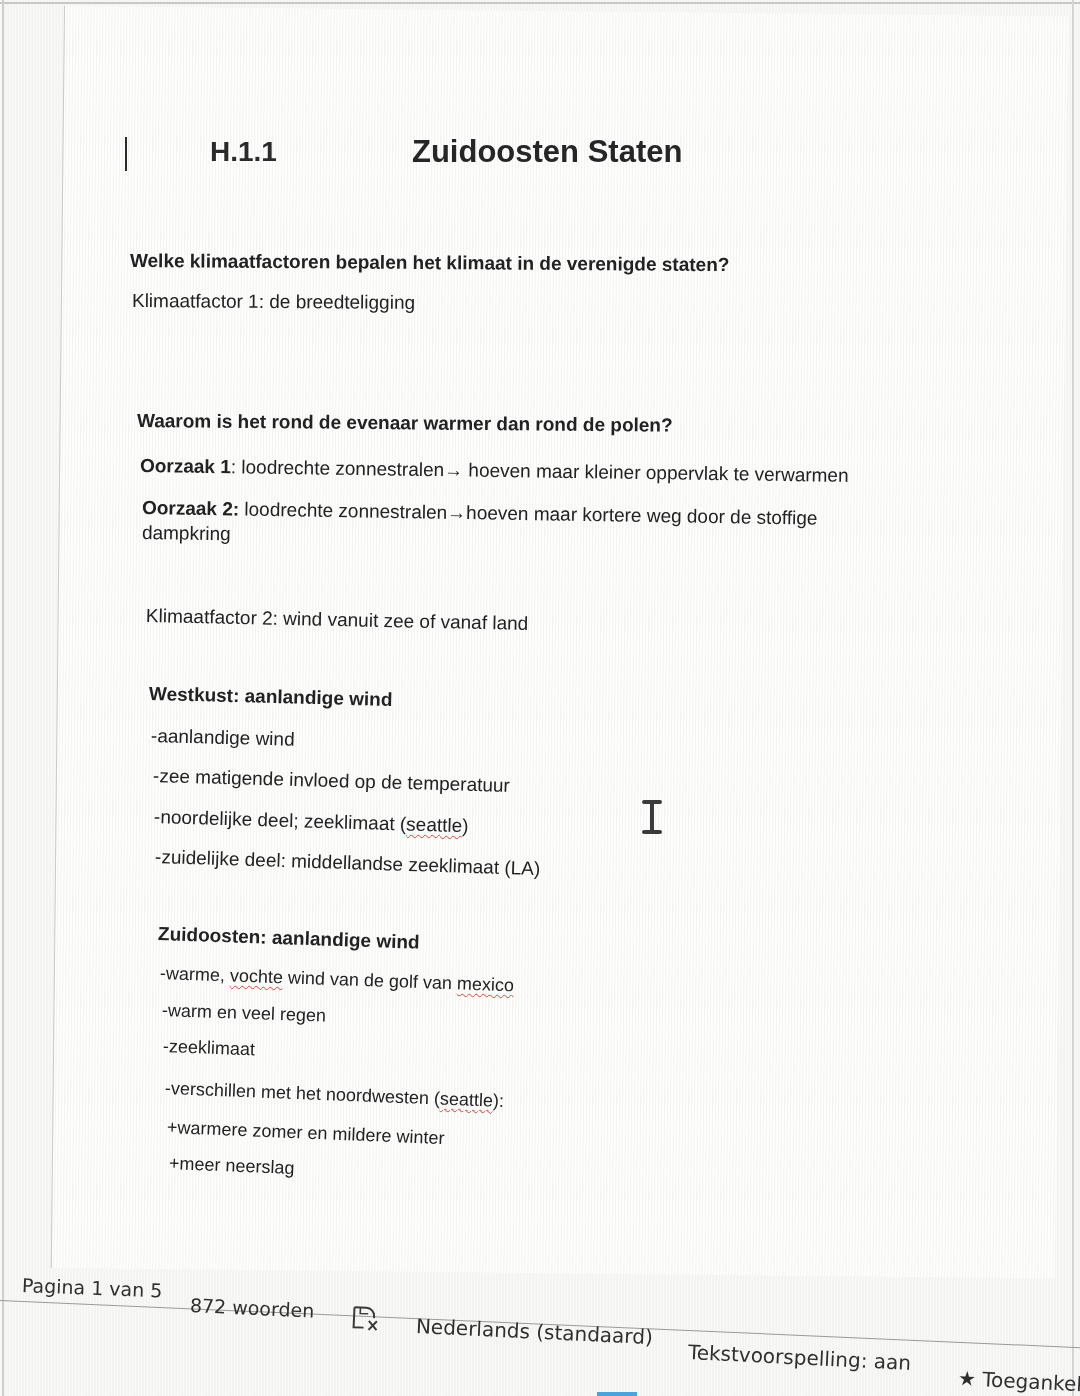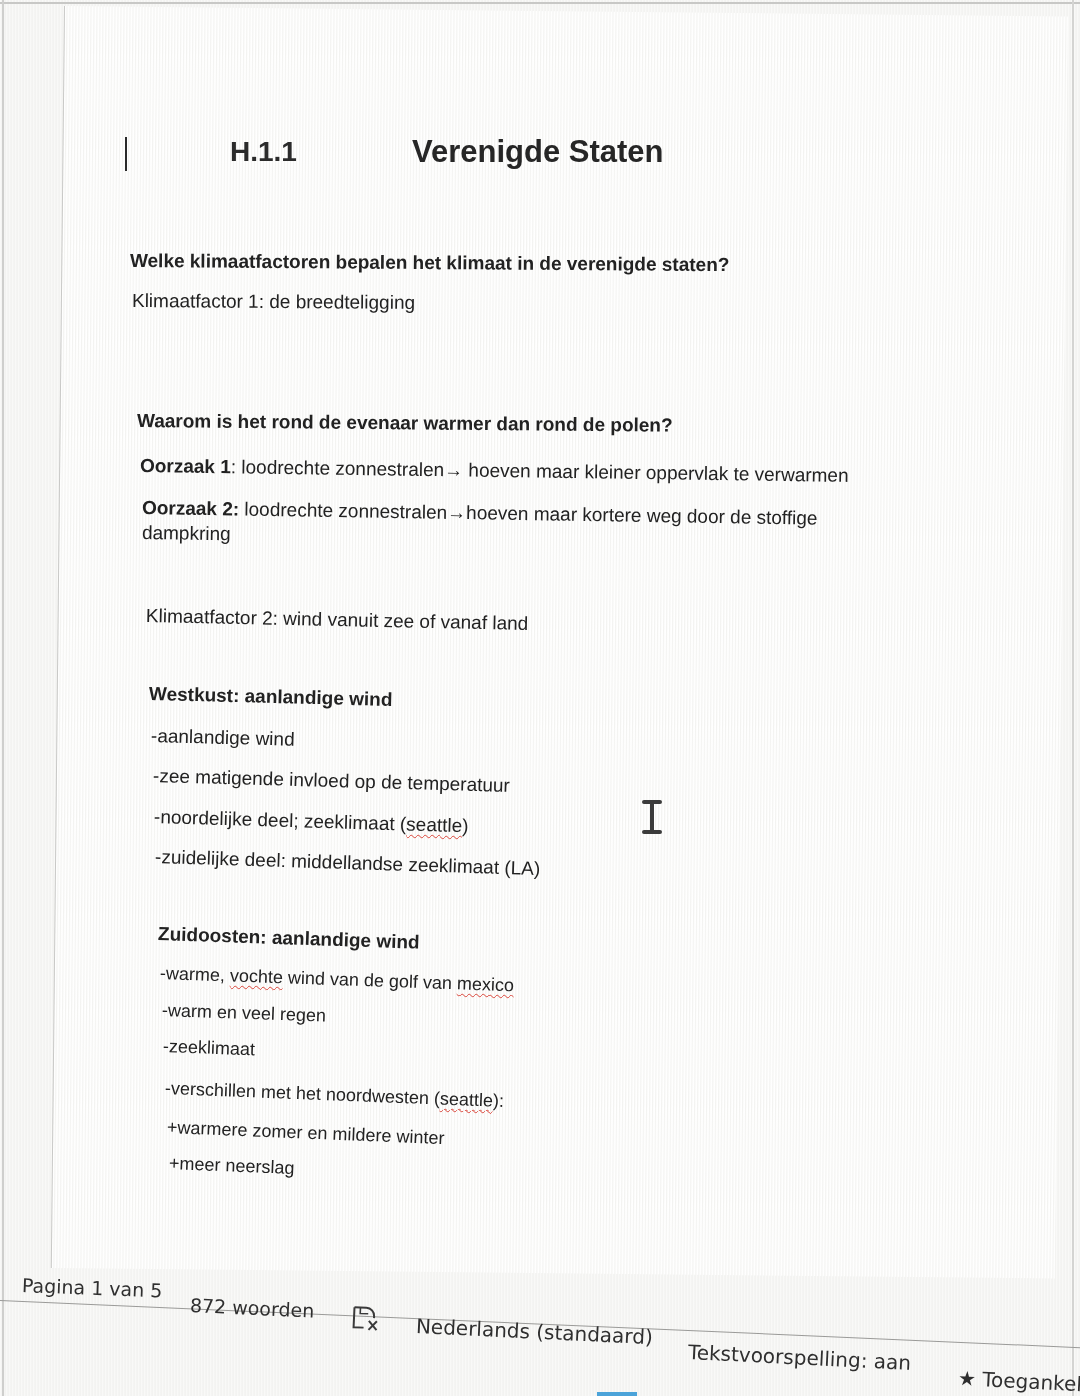--- a/index.html
+++ b/index.html
@@ -32,21 +32,21 @@
       transform: rotate(0.6deg);
       transform-origin: 0 0;
     }
     .caret {
       position: absolute; left: 125px; top: 137px; width: 2px; height: 34px; background: #2a2a2a;
     }
     .line {
       position: absolute; white-space: nowrap; color: #222;
       transform-origin: 0 50%;
     }
-    .h-num { left: 210px; top: 136px; font-size: 28px; font-weight: 700; color: #2b2b2b; margin-left: 20px; }
+    .h-num { left: 210px; top: 136px; font-size: 28px; font-weight: 700; color: #2b2b2b; }
     .h-title { left: 412px; top: 134px; font-size: 31px; font-weight: 700; color: #262626; }
     .q1 { left: 130px; top: 250px; font-size: 19px; font-weight: 700; transform: rotate(0.4deg); }
     .f1 { left: 132px; top: 290px; font-size: 19px; transform: rotate(0.4deg); }
     .q2 { left: 137px; top: 410px; font-size: 19px; font-weight: 700; transform: rotate(0.5deg); }
     .o1 { left: 140px; top: 455px; font-size: 19px; transform: rotate(0.8deg); }
     .o2 { left: 142px; top: 497px; font-size: 19px; transform: rotate(0.9deg); }
     .o2b { left: 142px; top: 522px; font-size: 19px; transform: rotate(0.8deg); }
     .f2 { left: 146px; top: 605px; font-size: 19px; transform: rotate(1.2deg); }
     .w-h { left: 149px; top: 683px; font-size: 19px; font-weight: 700; transform: rotate(1.4deg); }
     .w1 { left: 151px; top: 725px; font-size: 19px; transform: rotate(1.5deg); }
@@ -100,21 +100,21 @@
 <div class="screen">
   <div class="top-edge"></div>
   <div class="left-edge"></div>
   <div class="right-edge"></div>
 
   <div class="page"></div>
 
   <div class="caret"></div>
 
   <div class="line h-num">H.1.1</div>
-  <div class="line h-title">Verenigde Staten</div>
+  <div class="line h-title">Zuidoosten Staten</div>
 
   <div class="line q1">Welke klimaatfactoren bepalen het klimaat in de verenigde staten?</div>
   <div class="line f1">Klimaatfactor 1: de breedteligging</div>
 
   <div class="line q2">Waarom is het rond de evenaar warmer dan rond de polen?</div>
   <div class="line o1">
     <span class="b">Oorzaak 1</span><span>: loodrechte zonnestralen→ hoeven maar kleiner oppervlak te verwarmen</span>
   </div>
   <div class="line o2">
     <span class="b">Oorzaak 2:</span><span> loodrechte zonnestralen→hoeven maar kortere weg door de stoffige</span>

